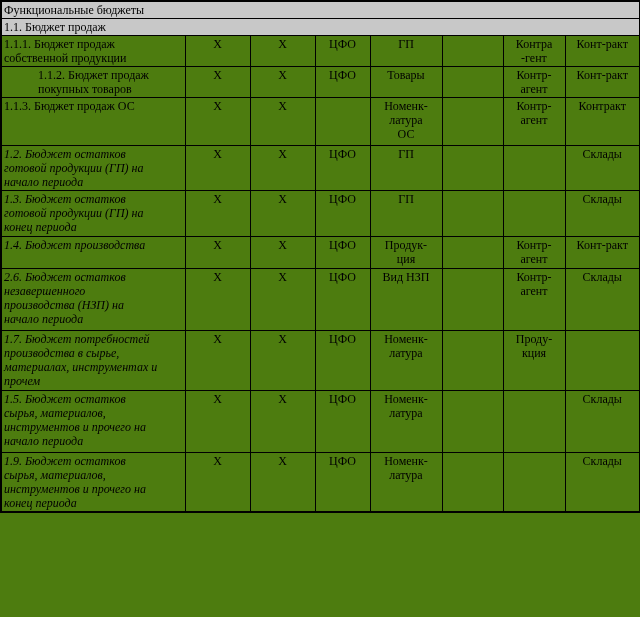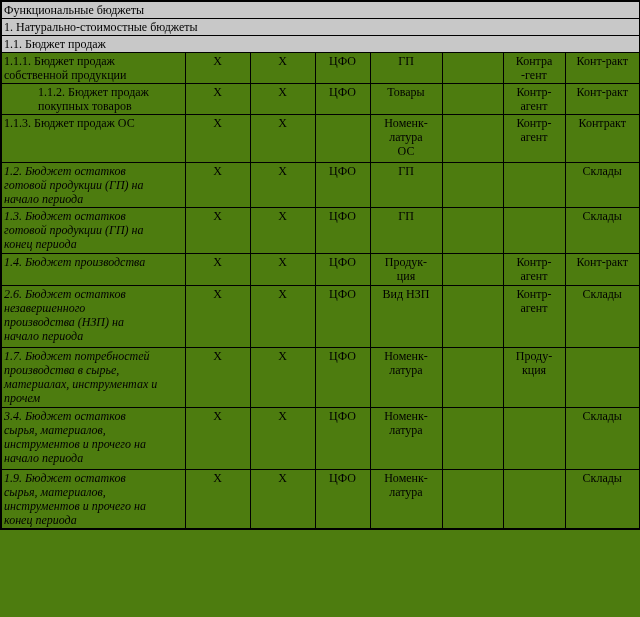--- a/index.html
+++ b/index.html
@@ -56,23 +56,20 @@
       <col style="width:72px">
       <col style="width:61px">
       <col style="width:62px">
       <col style="width:75px">
     </colgroup>
     <tbody id="table-body">
       <tr>
         <td colspan="8" class="hdr">Функциональные бюджеты</td>
       </tr>
       <tr>
-        <td colspan="8" class="hdr">1. Натурально-стоимостные бюджеты</td>
-      </tr>
-      <tr>
         <td colspan="8" class="hdr">1.1. Бюджет продаж</td>
       </tr>
 
     <tr>
           <td class="name-cell" style="height: 29px;">1.1.1. Бюджет продаж
 собственной продукции</td>
           <td class="val-cell">X</td>
           <td class="val-cell">X</td>
           <td class="val-cell">ЦФО</td>
           <td class="val-cell">ГП</td>
@@ -165,21 +162,21 @@
           <td class="val-cell">X</td>
           <td class="val-cell">ЦФО</td>
           <td class="val-cell">Номенк-
 латура</td>
           <td class="val-cell"></td>
           <td class="val-cell">Проду-
 кция</td>
           <td class="val-cell"></td>
         </tr>
         <tr>
-          <td class="name-cell it" style="height: 62px;">3.4. Бюджет остатков
+          <td class="name-cell it" style="height: 62px;">1.5. Бюджет остатков
 сырья, материалов,
 инструментов и прочего на
 начало периода</td>
           <td class="val-cell">X</td>
           <td class="val-cell">X</td>
           <td class="val-cell">ЦФО</td>
           <td class="val-cell">Номенк-
 латура</td>
           <td class="val-cell"></td>
           <td class="val-cell"></td>

